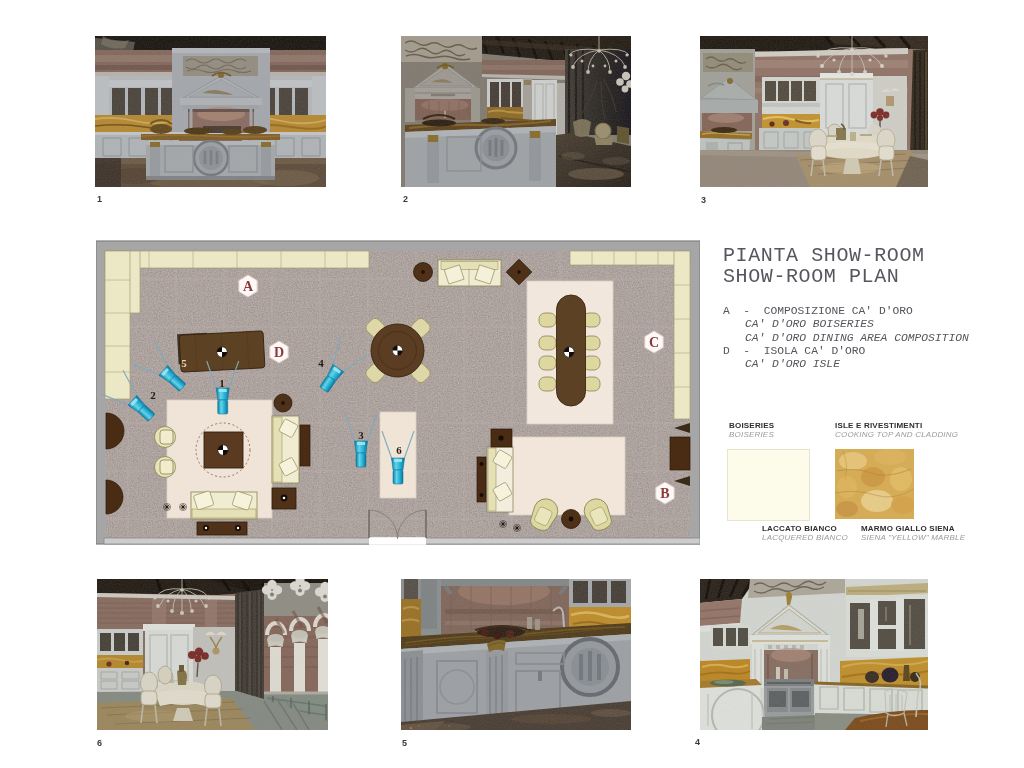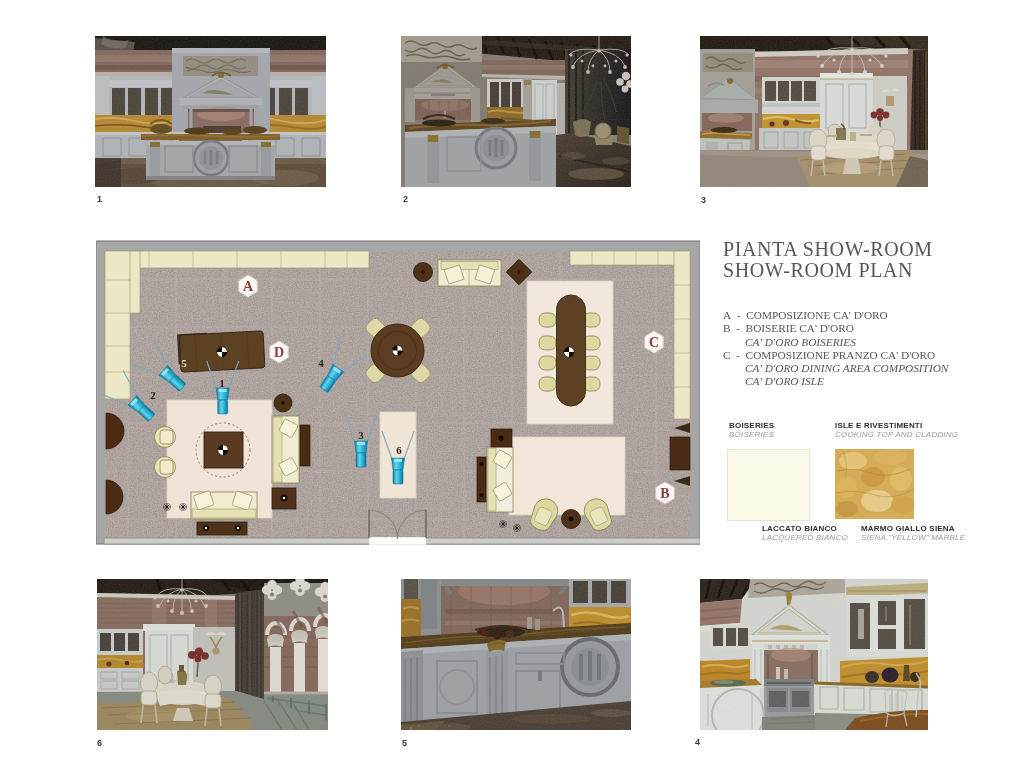--- a/index.html
+++ b/index.html
@@ -1,21 +1,21 @@
 <!DOCTYPE html>
 <html><head>
 <meta charset="utf-8">
 <style>
 html,body{margin:0;padding:0;background:#fff;}
 #page{position:relative;width:1024px;height:768px;background:#ffffff;overflow:hidden;font-family:"Liberation Sans",sans-serif;}
 .photo{position:absolute;}
 .num{position:absolute;font-family:"Liberation Sans",sans-serif;font-weight:bold;font-size:9px;color:#3a3a3a;}
-#rightpanel{position:absolute;left:723px;top:239px;width:260px;font-family:Liberation Serif, serif;color:#55555c;}
+#rightpanel{position:absolute;left:723px;top:245px;width:260px;font-family:Liberation Mono, monospace;color:#55555c;}
 #rightpanel h1{font-size:20px;font-weight:normal;letter-spacing:0.6px;line-height:21px;margin:0;color:#56565e;}
-.leg{font-size:11.3px;line-height:13.3px;margin-top:28px;color:#55555c;}
+.leg{font-size:11.3px;line-height:13.3px;margin-top:18px;color:#55555c;}
 .leg .r{white-space:nowrap;}
 .leg .i{font-style:italic;padding-left:22px;white-space:nowrap;}
 .sw{position:absolute;font-family:"Liberation Sans",sans-serif;}
 .swb{font-size:8px;font-weight:bold;color:#2e2e2e;line-height:9px;letter-spacing:0.2px;}
 .swi{font-size:8px;font-style:italic;color:#9b9b9b;line-height:9px;letter-spacing:0.2px;}
 </style>
 </head>
 <body>
 <div id="page">
 
@@ -1014,24 +1014,23 @@
 <use href="#hex" transform="translate(569,253)"></use>
 <text x="569" y="258" font-family="'Liberation Serif',serif" font-size="14px" font-weight="bold" fill="#8b3a3a" text-anchor="middle">B</text>
 </svg>
 
 <div id="rightpanel">
 
 <h1>PIANTA SHOW-ROOM<br>SHOW-ROOM PLAN</h1>
 
 <div class="leg">
 <div class="r">A&nbsp;&nbsp;-&nbsp;&nbsp;COMPOSIZIONE CA' D'ORO</div>
-<div class="r">B&nbsp;&nbsp;-&nbsp;&nbsp;BOISERIE CA' D'ORO</div>
 <div class="i">CA' D'ORO BOISERIES</div>
-<div class="r">C&nbsp;&nbsp;-&nbsp;&nbsp;COMPOSIZIONE PRANZO CA' D'ORO</div>
 <div class="i">CA' D'ORO DINING AREA COMPOSITION</div>
+<div class="r">D&nbsp;&nbsp;-&nbsp;&nbsp;ISOLA CA' D'ORO</div>
 <div class="i">CA' D'ORO ISLE</div>
 </div>
 </div>
 
 <div class="sw" style="left:729px;top:421px;">
 <div class="swb">BOISERIES</div>
 <div class="swi">BOISERIES</div>
 </div>
 
 <div style="position:absolute;left:727px;top:449px;width:81px;height:70px;background:#fdfbe9;border:1px solid #e8e4d0;"></div>

